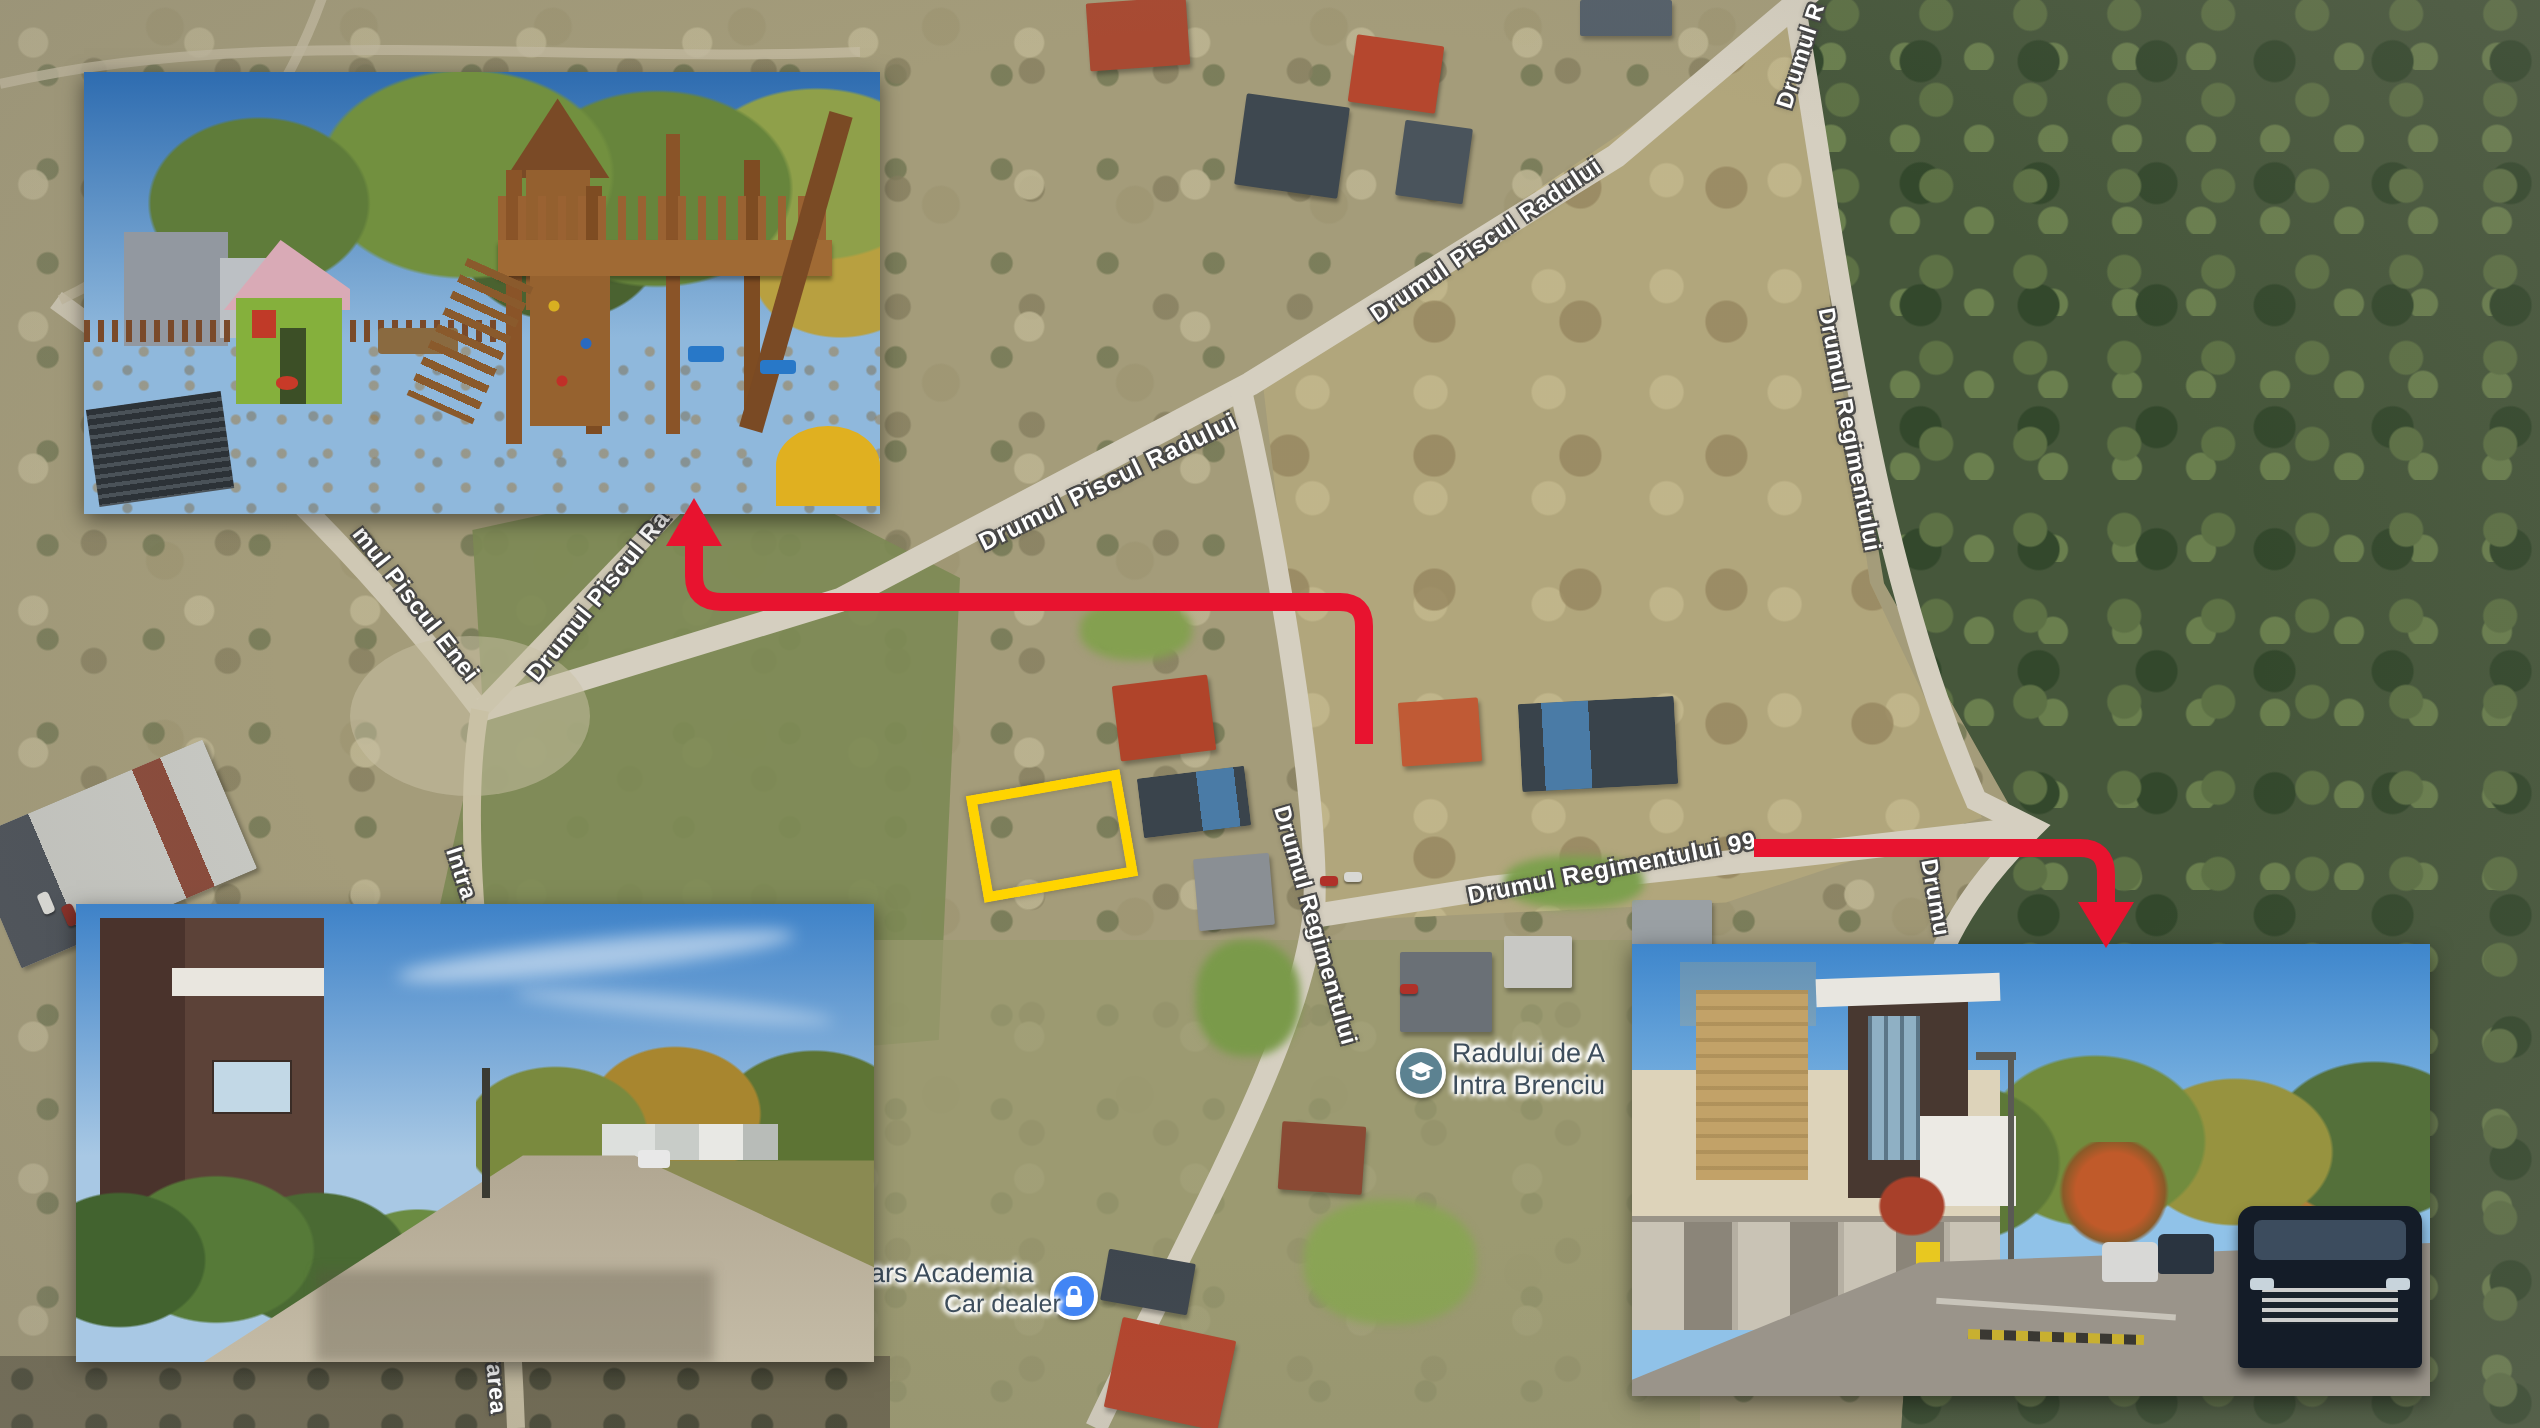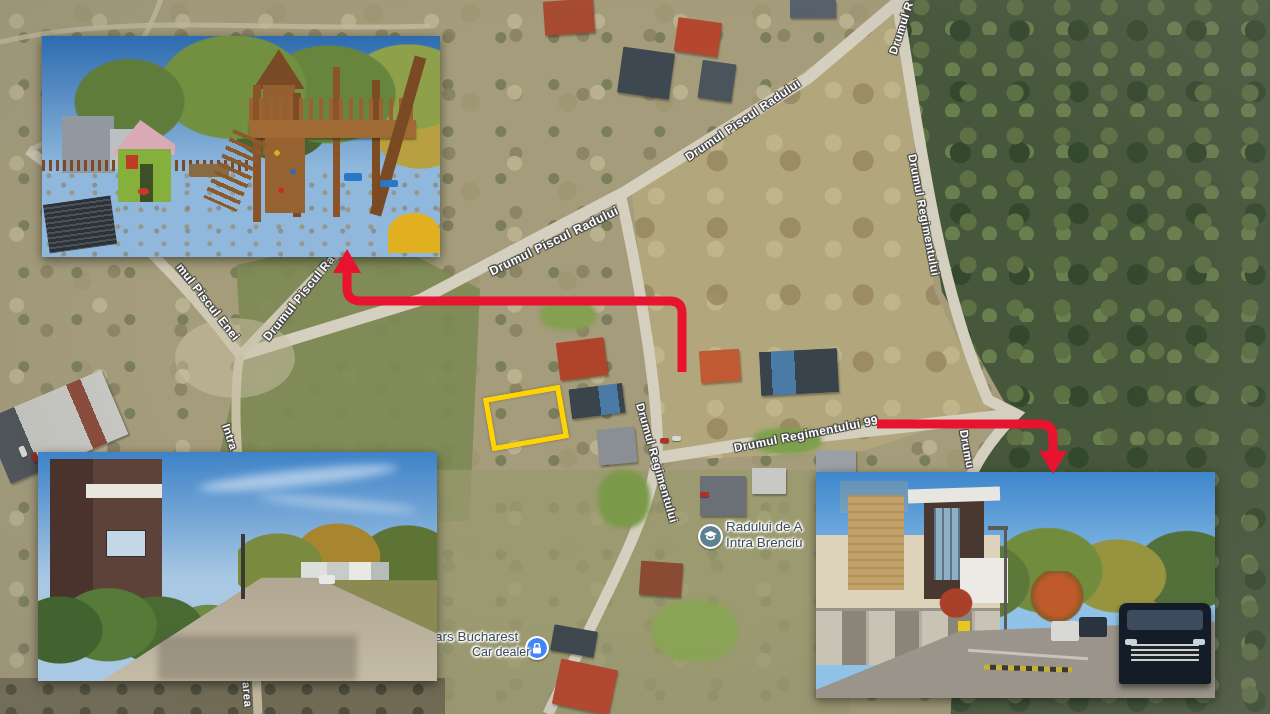--- a/index.html
+++ b/index.html
@@ -156,21 +156,21 @@
     </div>
     <div class="poi-tx" style="left:726px;top:519px;font-size:13.5px;">Radului de A</div>
     <div class="poi-tx" style="left:726px;top:535px;font-size:13.5px;">Intra Brenciu</div>
 
     <div class="poi-ic" style="left:525px;top:636px;width:20px;height:20px;background:#4285f4;">
       <svg width="10" height="11" viewBox="0 0 10 11">
         <path d="M2.5,4.5 L2.5,3 a2.5,2.5 0 0 1 5,0 L7.5,4.5" fill="none" stroke="#fff" stroke-width="1.5"></path>
         <rect x="1" y="4.5" width="8" height="6" rx="1.2" fill="#fff"></rect>
       </svg>
     </div>
-    <div class="poi-tx" style="left:435px;top:629px;font-size:13.5px;">ars Bucharest</div>
+    <div class="poi-tx" style="left:435px;top:629px;font-size:13.5px;">ars Academia</div>
     <div class="poi-tx" style="left:472px;top:645px;font-size:12.5px;">Car dealer</div>
   </div>
 
   <div class="plot"></div>
 
   <div class="photo" style="left:42px;top:36px;width:398px;height:221px;">
     <div class="abs" style="inset:0;background:linear-gradient(180deg,#2e6cb0,#8fb8dc 60%);"></div>
     <div class="abs" style="left:0;top:0;width:100%;height:66%;
       background-image:
         radial-gradient(ellipse 90px 70px at 22% 45%, #5f7c3a 60%, transparent 62%),

